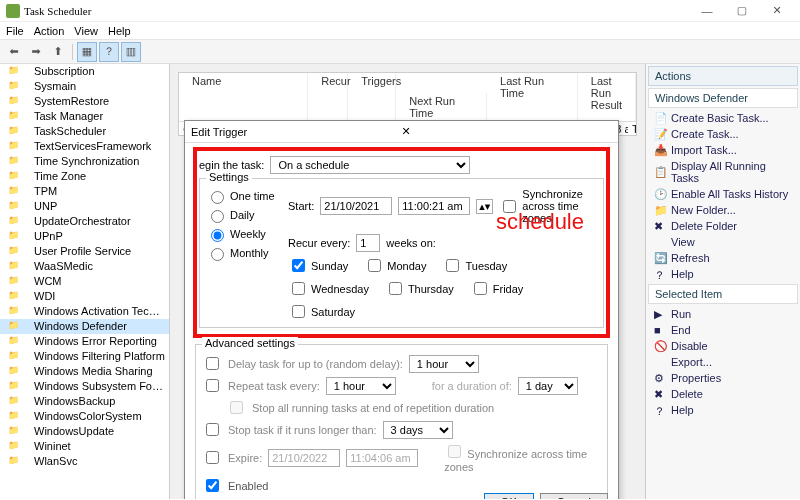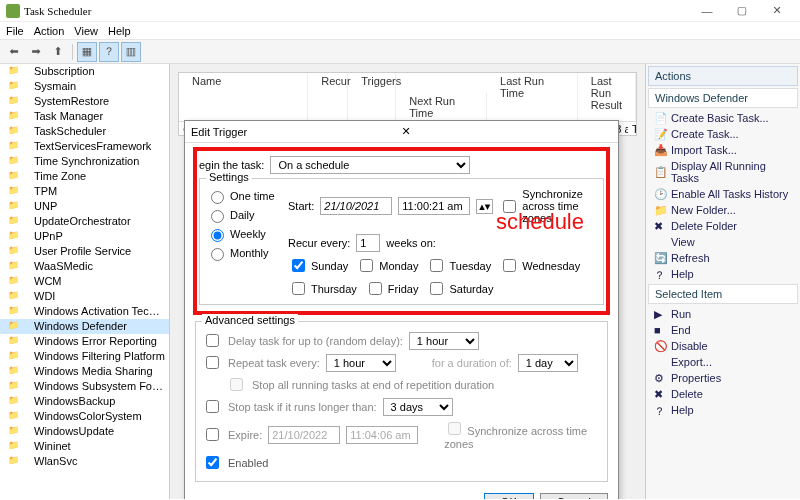--- a/index.html
+++ b/index.html
@@ -199,34 +199,34 @@
                     <span>Weekly</span>
                   </label>
                   <label class="radio">
                     <input type="radio" name="sch" style="">
                     <span>Monthly</span>
                   </label>
                 </div>
               <div style="flex:1">
                 <div class="row">
                   <span>Start:</span>
-                  <input type="text" style="width: 72px; font-style: italic;" value="21/10/2021">
+                  <input type="text" style="width: 72px;" value="21/10/2021">
                   <input type="text" style="width: 72px;" value="11:00:21 am">
                   <span style="border:1px solid #aaa;padding:0 2px">▴▾</span>
                   <label class="cb">
                       <input type="checkbox" style="">
                       <span>Synchronize across time zones</span>
                     </label>
                 </div>
                 <div class="row" style="margin-top:10px">
                   <span>Recur every:</span>
                   <input type="text" style="width: 24px;" value="1">
                   <span>weeks on:</span>
                 </div>
-                <div id="days" style="display:flex;flex-wrap:wrap;gap:4px 8px;margin-top:4px">
+                <div id="days" style="display:flex;flex-wrap:wrap;gap:4px 16px;margin-top:4px">
                     <label class="cb">
                       <input type="checkbox" checked="" style="">
                       <span>Sunday</span>
                     </label>
                     <label class="cb">
                       <input type="checkbox" style="">
                       <span>Monday</span>
                     </label>
                     <label class="cb">
                       <input type="checkbox" style="">

